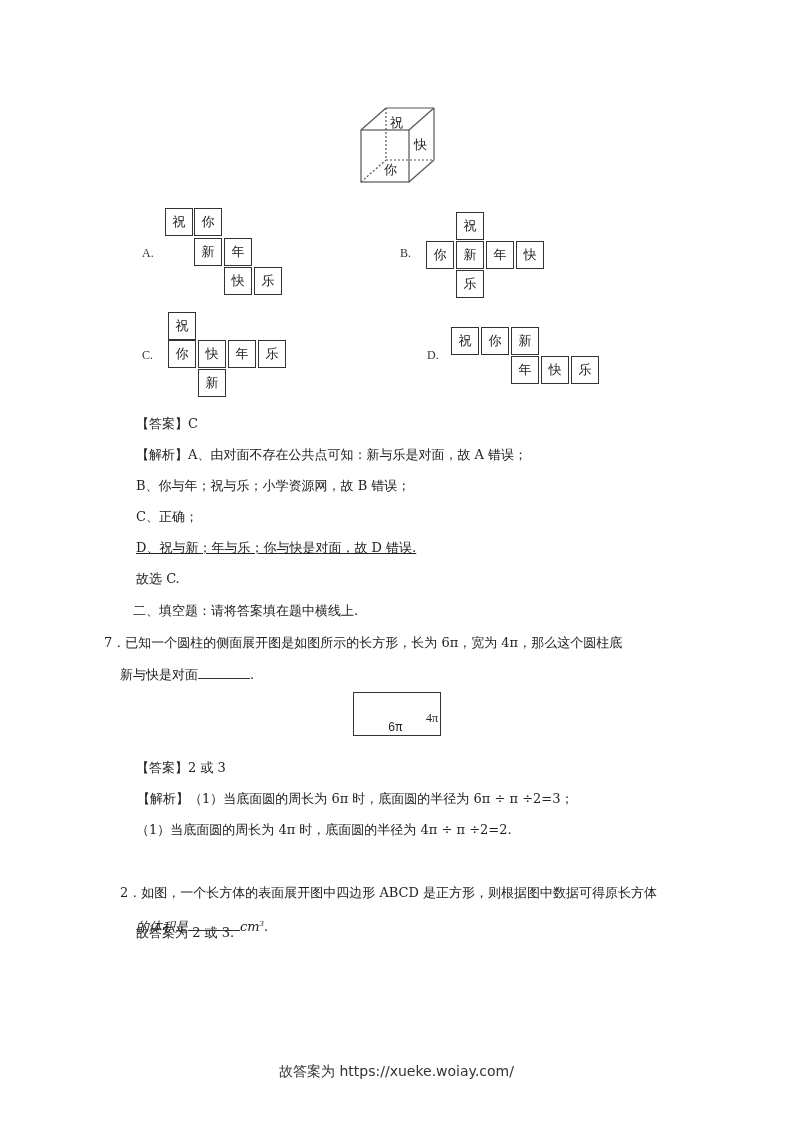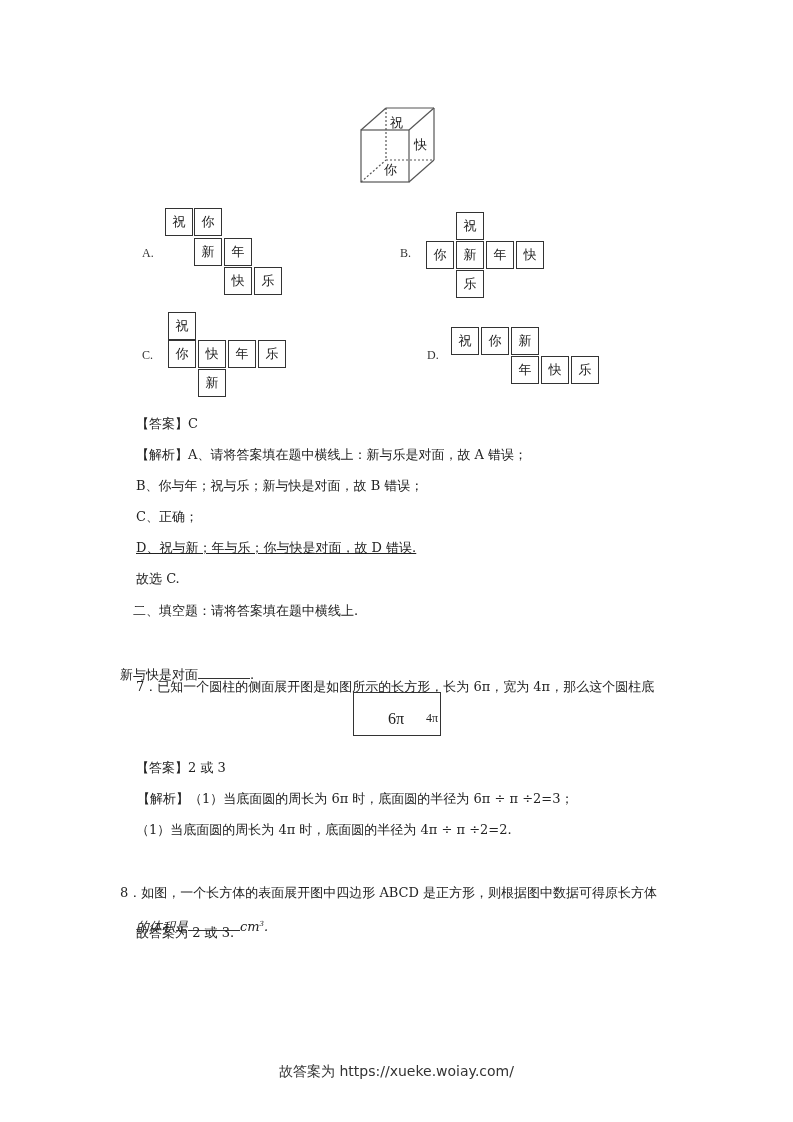--- a/index.html
+++ b/index.html
@@ -64,41 +64,41 @@
 
 <span class="opt-label" style="left:427px; top:348px;">D.</span>
 <div class="cell" style="left:451px; top:327px;">祝</div>
 <div class="cell" style="left:481px; top:327px;">你</div>
 <div class="cell" style="left:511px; top:327px;">新</div>
 <div class="cell" style="left:511px; top:356px;">年</div>
 <div class="cell" style="left:541px; top:356px;">快</div>
 <div class="cell" style="left:571px; top:356px;">乐</div>
 
 <div class="line" style="left:136px; top:416px;">【答案】C</div>
-<div class="line" style="left:136px; top:447px;">【解析】A、请将答案填在题中横线上：新与乐是对面，故 A 错误；</div>
-<div class="line" style="left:136px; top:478px;">B、你与年；祝与乐；新与快是对面，故 B 错误；</div>
+<div class="line" style="left:136px; top:447px;">【解析】A、由对面不存在公共点可知：新与乐是对面，故 A 错误；</div>
+<div class="line" style="left:136px; top:478px;">B、你与年；祝与乐；小学资源网，故 B 错误；</div>
 <div class="line" style="left:136px; top:509px;">C、正确；</div>
 <div class="line" style="left:136px; top:540px;text-decoration:underline;">D、祝与新；年与乐；你与快是对面，故 D 错误.</div>
 <div class="line" style="left:136px; top:571px;">故选 C.</div>
 
 <div class="line" style="left:120px; top:603px;margin-left:13px;">二、填空题：请将答案填在题中横线上.</div>
 
-<div class="line" style="left:136px; top:635px;margin-top:44px;">7．已知一个圆柱的侧面展开图是如图所示的长方形，长为 6π，宽为 4π，那么这个圆柱底</div>
+<div class="line" style="left:104px; top:635px;">7．已知一个圆柱的侧面展开图是如图所示的长方形，长为 6π，宽为 4π，那么这个圆柱底</div>
 <div class="line" style="left:120px; top:666px;">
   <span>新与快是对面</span><span class="blank" style="width:52px;"></span><span>.</span>
 </div>
 
 <div class="abs" style="left:353px; top:692px; width:88px; height:44px; border:1px solid #333; box-sizing:border-box;">
   <span class="abs" style="right:2px; top:18px; font-size:12px; font-family:'Liberation Serif',serif;">4π</span>
-  <span class="abs" style="left:34px; bottom:7px; font-size:16px; font-family:Liberation Serif, serif;">6π</span>
+  <span class="abs" style="left:34px; bottom:0px; font-size:12px; font-family:Liberation Mono, monospace;">6π</span>
 </div>
 
 <div class="line" style="left:136px; top:760px;text-align:center;">【答案】2 或 3</div>
 <div class="line" style="left:137px; top:791px;">【解析】（1）当底面圆的周长为 6π 时，底面圆的半径为 6π ÷ π ÷2=3；</div>
 <div class="line" style="left:136px; top:822px;">（1）当底面圆的周长为 4π 时，底面圆的半径为 4π ÷ π ÷2=2.</div>
 <div class="line" style="left:136px; top:893px;margin-top:32px;">故答案为 2 或 3.</div>
 
-<div class="line" style="left:120px; top:885px;">8．如图，一个长方体的表面展开图中四边形 ABCD 是正方形，则根据图中数据可得原长方体</div>
+<div class="line" style="left:120px; top:885px;">2．如图，一个长方体的表面展开图中四边形 ABCD 是正方形，则根据图中数据可得原长方体</div>
 <div class="line" style="left:136px; top:916px;font-style:italic;">
   <span>的体积是</span><span class="blank" style="width:52px;"></span><span>cm</span><sup>3</sup><span>.</span>
 </div>
 
 <div class="footer">故答案为 https://xueke.woiay.com/</div>
 
 </body></html>

